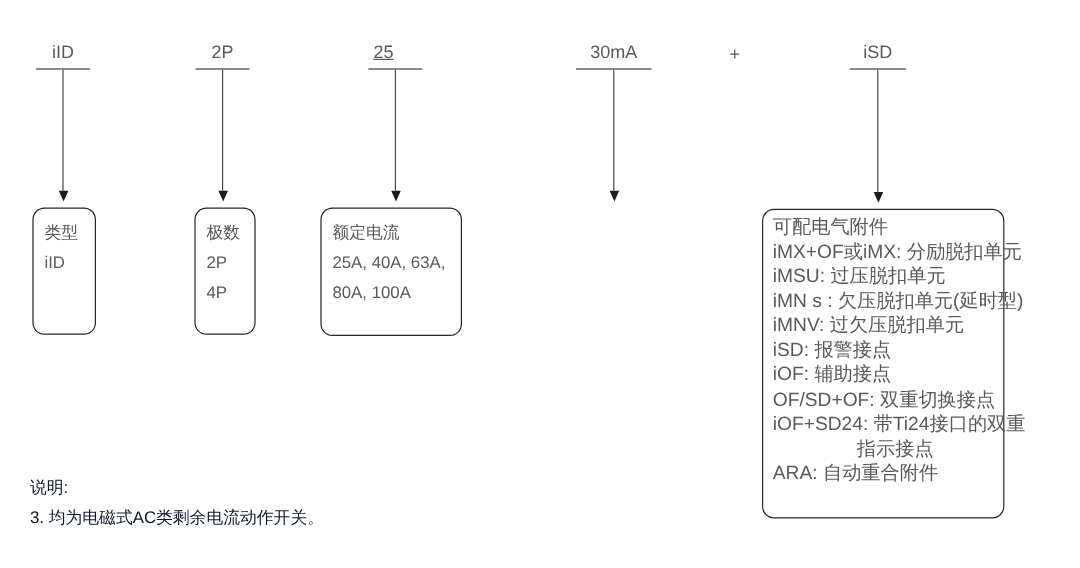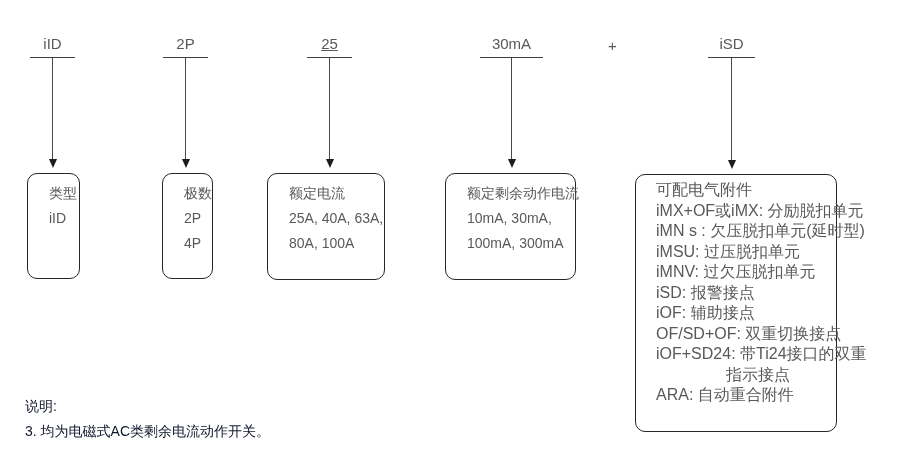--- a/index.html
+++ b/index.html
@@ -58,21 +58,20 @@
     background: #ffffff;
     border: 1px solid #262626;
     border-radius: 10px;
     font-size: 14px;
     color: #595959;
     padding: 7px 9px 0 9px;
   }
   .info-box .line {
     line-height: 25px;
     white-space: nowrap;
-    margin-left: 12px;
   }
   .info-box.accessories {
     padding: 5px 6px 0 8px;
     font-size: 16px;
   }
   .info-box.accessories .line {
     line-height: 20.5px;
   }
   .info-box .line.indent {
     padding-left: 70px;
@@ -110,57 +109,52 @@
   <div class="arrow" style="left:181px; top:58px; height:110px;">
     <div class="arrow-line"></div>
     <div class="arrow-head"></div>
   </div>
   <div class="info-box" style="left:162px; top:173px; width:51px; height:106px;">
     <div class="line">极数</div>
     <div class="line">2P</div>
     <div class="line">4P</div>
   </div>
 
-  <div class="code-label" style="left:307px; width:45px;text-decoration:underline;">25</div>
+  <div class="code-label" style="left:297px; width:45px;text-decoration:underline;">25</div>
   <div class="code-underline" style="left:307px; width:45px;"></div>
   <div class="arrow" style="left:325px; top:58px; height:110px;">
     <div class="arrow-line"></div>
     <div class="arrow-head"></div>
   </div>
   <div class="info-box" style="left:267px; top:173px; width:118px; height:107px;">
     <div class="line">额定电流</div>
     <div class="line">25A, 40A, 63A,</div>
     <div class="line">80A, 100A</div>
   </div>
 
   <div class="code-label" style="left:480px; width:63px;">30mA</div>
   <div class="code-underline" style="left:480px; width:63px;"></div>
   <div class="arrow" style="left:507px; top:58px; height:110px;">
     <div class="arrow-line"></div>
     <div class="arrow-head"></div>
   </div>
-  <div class="info-box" style="left:445px; top:173px; width:131px; height:107px;">
-    <div class="line">额定剩余动作电流</div>
-    <div class="line">10mA, 30mA,</div>
-    <div class="line">100mA, 300mA</div>
-  </div>
 
   <div class="plus-sign" style="left:608px;">+</div>
 
   <div class="code-label" style="left:708px; width:47px;">iSD</div>
   <div class="code-underline" style="left:708px; width:47px;"></div>
   <div class="arrow" style="left:727px; top:58px; height:111px;">
     <div class="arrow-line"></div>
     <div class="arrow-head"></div>
   </div>
   <div class="info-box accessories" style="left:635px; top:174px; width:202px; height:258px;">
     <div class="line">可配电气附件</div>
     <div class="line">iMX+OF或iMX: 分励脱扣单元</div>
+    <div class="line">iMSU: 过压脱扣单元</div>
     <div class="line">iMN s : 欠压脱扣单元(延时型)</div>
-    <div class="line">iMSU: 过压脱扣单元</div>
     <div class="line">iMNV: 过欠压脱扣单元</div>
     <div class="line">iSD: 报警接点</div>
     <div class="line">iOF: 辅助接点</div>
     <div class="line">OF/SD+OF: 双重切换接点</div>
     <div class="line">iOF+SD24: 带Ti24接口的双重</div>
     <div class="line indent">指示接点</div>
     <div class="line">ARA: 自动重合附件</div>
   </div>
 
   <div class="notes">

